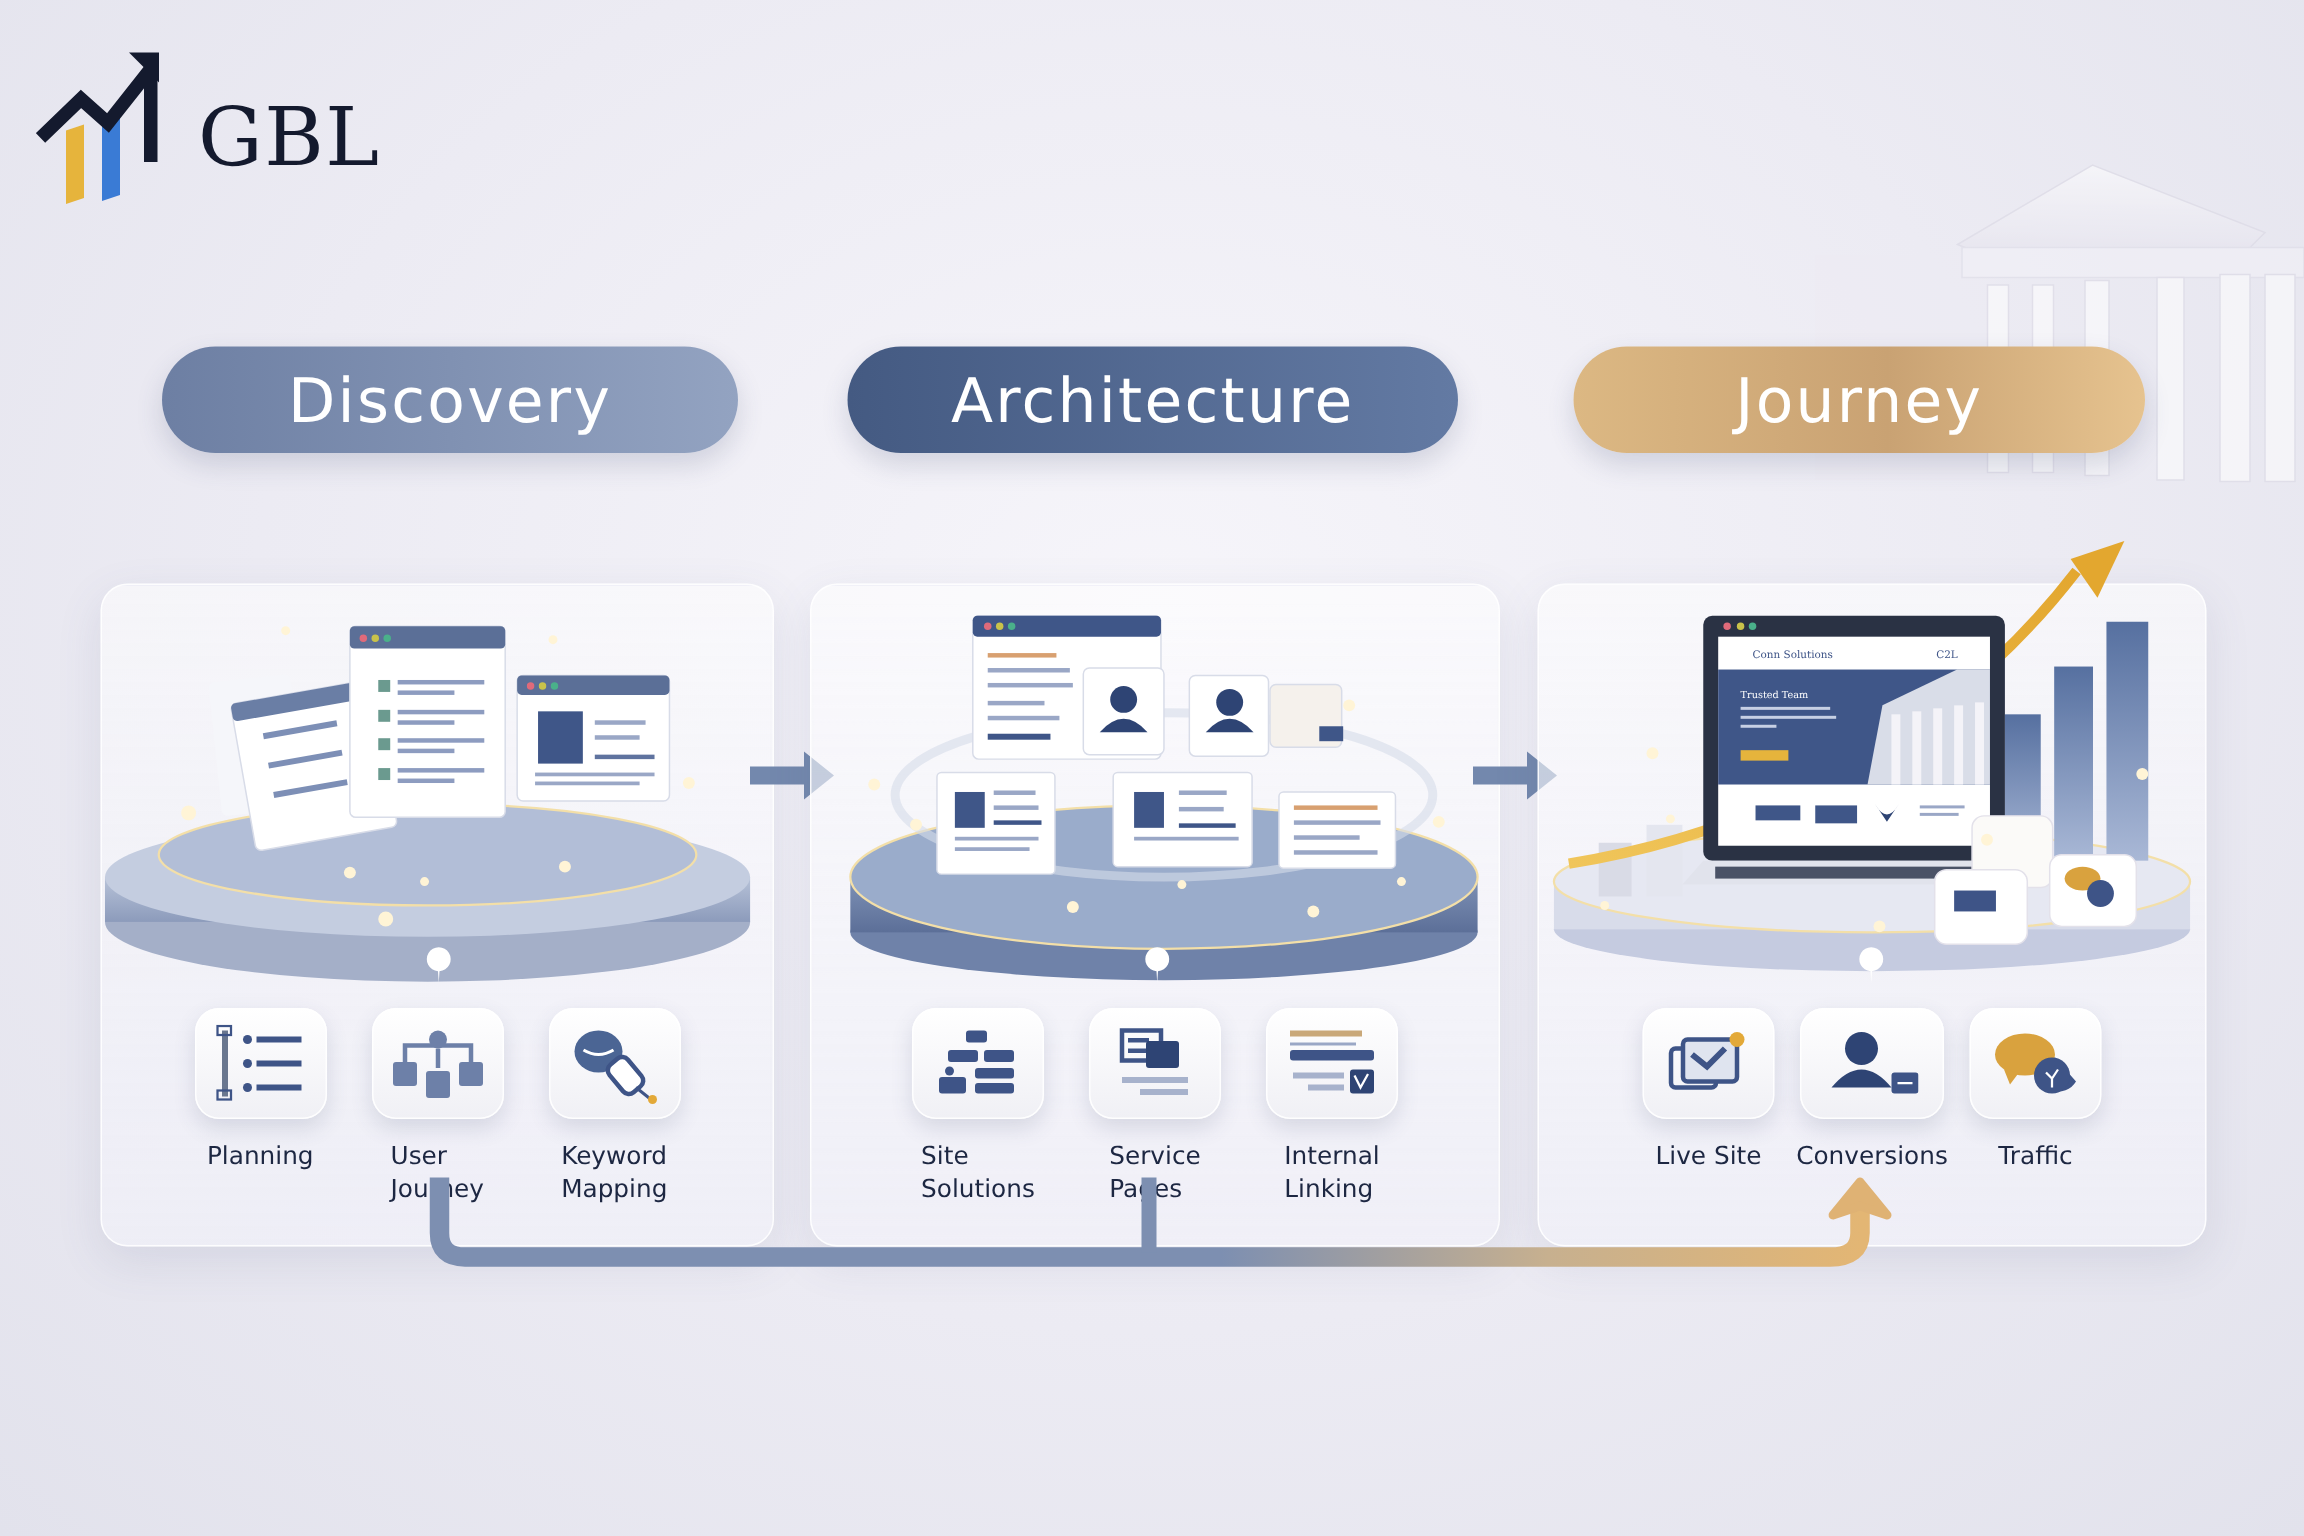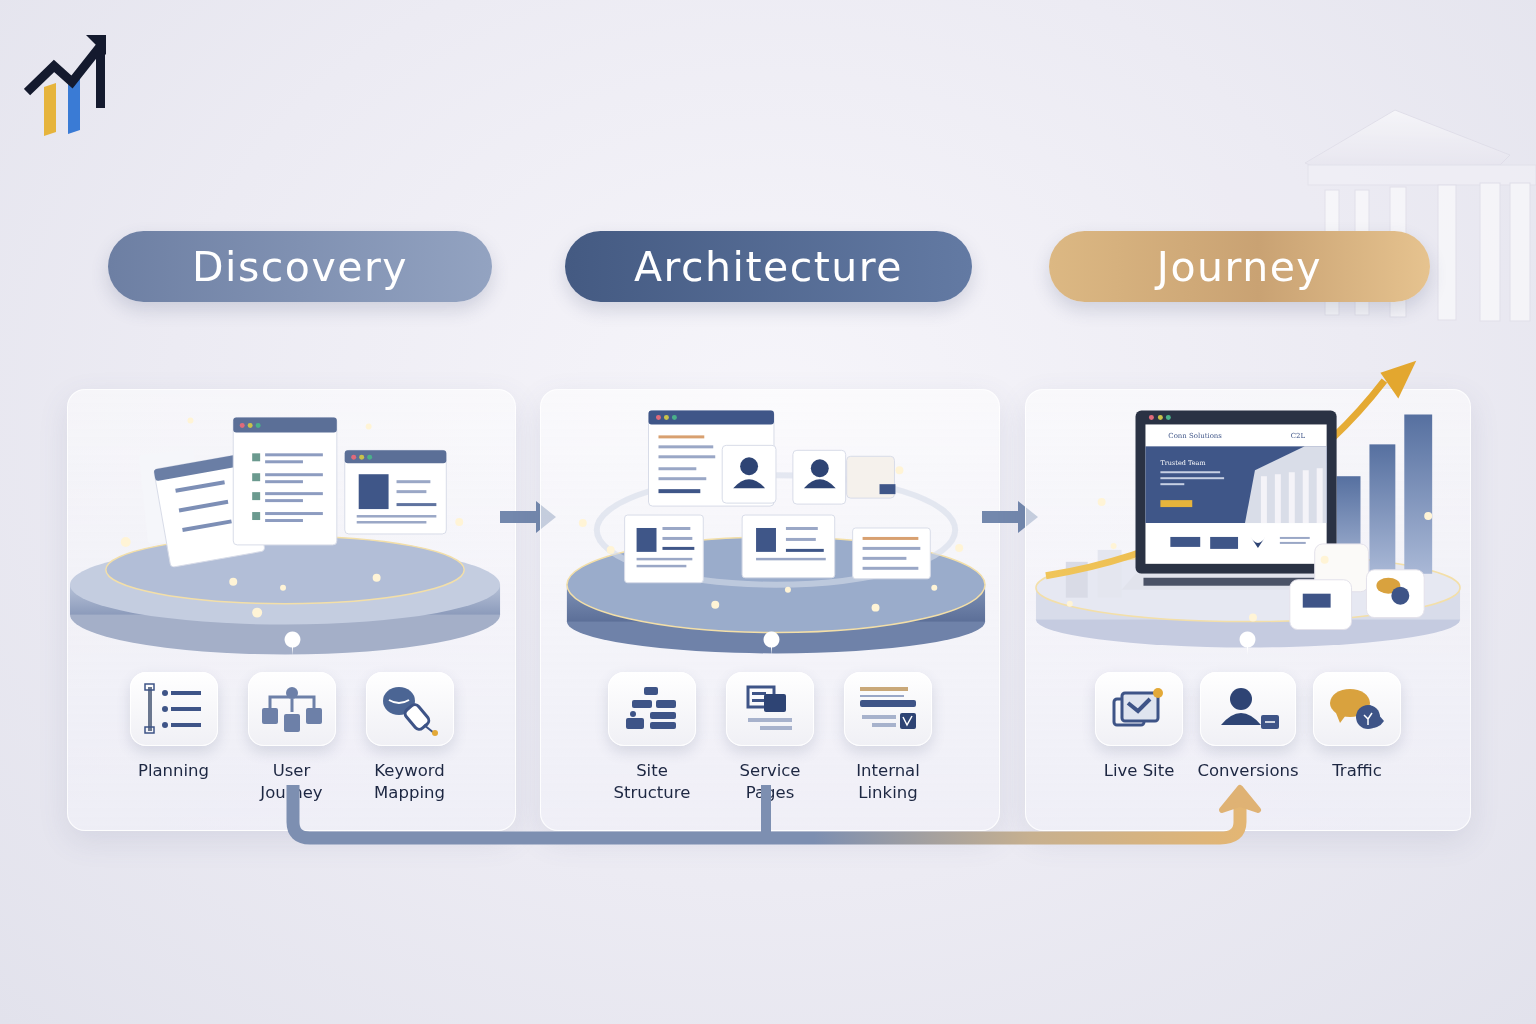--- a/index.html
+++ b/index.html
@@ -50,41 +50,42 @@
   
   .tiles { position: absolute; left: 0; right: 0; top: 282px; display: flex; justify-content: center; gap: 22px; }
   .tile { width: 96px; display: flex; flex-direction: column; align-items: center; }
   .tile-icon {
     width: 88px; height: 74px; border-radius: 16px;
     background: linear-gradient(180deg,#ffffff,#f0f0f5);
     box-shadow: 0 6px 14px rgba(70,80,120,.16), inset 0 0 0 1px rgba(255,255,255,.9);
     display: flex; align-items: center; justify-content: center;
   }
   .tile-label {
-    margin-top: 14px; font-size: 16.5px; line-height: 22px; text-align: center;
+    margin-top: 14px; font-size: 16.5px; line-height: 22px; text-align: left;
     color: #1d2742; white-space: pre-line; font-weight: 500;
   }
 
   
   .h-arrow { width: 62px; height: 40px; }
 
   
   .connector { left: 280px; top: 780px; width: 1000px; height: 70px; }
 </style>
 </head>
 <body>
 
 <div class="abs logo">
   <svg width="100" height="104" viewBox="0 0 100 104">
     <polygon points="20,55 32,51 32,100 20,104" fill="#e6b43c"></polygon>
     <polygon points="44,47 56,43 56,98 44,102" fill="#3a7bd5"></polygon>
     <polyline points="3,60 30,34 48,50 78,12" fill="none" stroke="#141a2e" stroke-width="9" stroke-linejoin="miter"></polyline>
     <polygon points="62,3 82,3 82,23" fill="#141a2e"></polygon>
     <rect x="72" y="8" width="9" height="68" fill="#141a2e"></rect>
   </svg>
+  <span class="logo-text">GBL</span>
 </div>
 
 <svg class="abs building" viewBox="0 0 336 230">
   <defs>
     <linearGradient id="bg1" x1="0" x2="0" y1="0" y2="1">
       <stop offset="0" stop-color="#ffffff"></stop>
         <stop offset="1" stop-color="#e6e4ee"></stop>
     </linearGradient>
   </defs>
   <rect x="10" y="75" width="120" height="150" fill="#eceaf2" opacity=".6"></rect>
@@ -295,21 +296,21 @@
           <rect x="20" y="2" width="14" height="8" rx="2" fill="#3e5487"></rect>
           <rect x="8" y="15" width="20" height="8" rx="2" fill="#3e5487"></rect>
           <rect x="32" y="15" width="20" height="8" rx="2" fill="#3e5487"></rect>
           <circle cx="9" cy="29" r="3" fill="#3e5487"></circle>
           <rect x="2" y="33" width="18" height="11" rx="2" fill="#3e5487"></rect>
           <rect x="26" y="27" width="26" height="7" rx="2" fill="#3e5487"></rect>
           <rect x="26" y="37" width="26" height="7" rx="2" fill="#3e5487"></rect>
         </svg>
       </div>
       <div class="tile-label">Site
-Structure</div>
+Solutions</div>
     </div>
     <div class="tile">
       <div class="tile-icon">
         <svg width="52" height="48" viewBox="0 0 52 48">
           <rect x="4" y="2" width="26" height="20" fill="none" stroke="#3e5487" stroke-width="3"></rect>
           <rect x="8" y="7" width="14" height="3" fill="#3e5487"></rect>
           <rect x="8" y="14" width="14" height="3" fill="#3e5487"></rect>
           <rect x="20" y="9" width="22" height="18" rx="2" fill="#2e4474"></rect>
           <rect x="4" y="33" width="44" height="4" fill="#a7b2cc"></rect>
           <rect x="16" y="41" width="32" height="4" fill="#a7b2cc"></rect>

